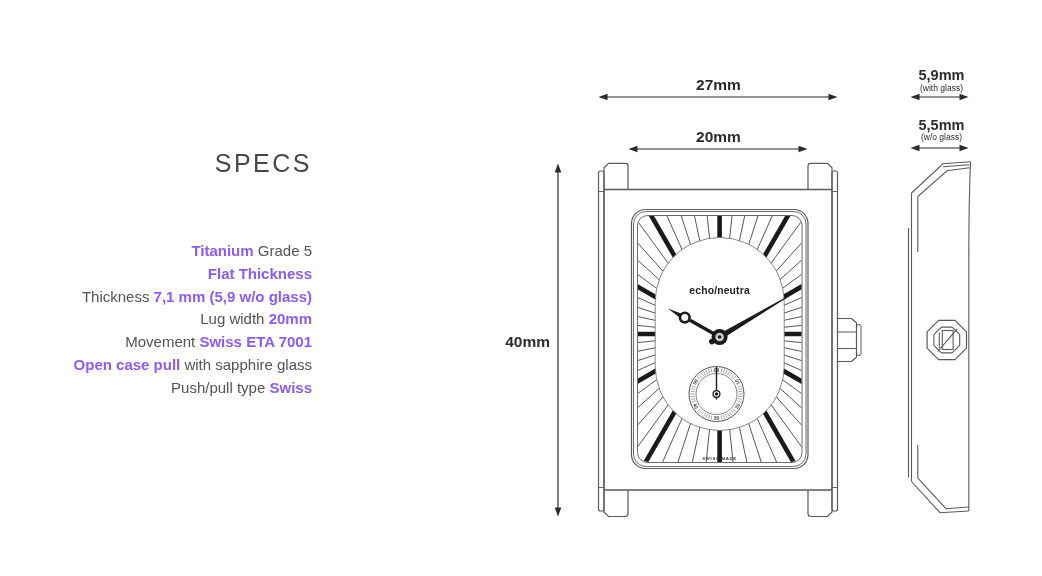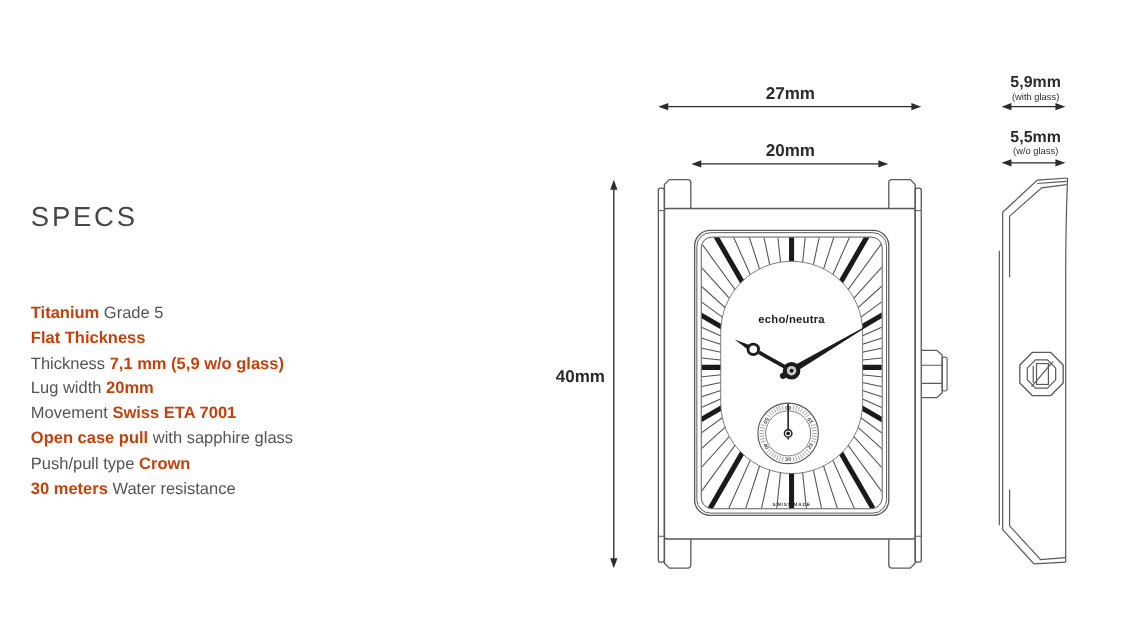--- a/index.html
+++ b/index.html
@@ -1,41 +1,40 @@
 <!DOCTYPE html>
 <html><head>
 <meta charset="utf-8">
 <style>
   html,body{margin:0;padding:0;background:#fff;}
   .page{position:relative;width:1042px;height:576px;background:#ffffff;overflow:hidden;
         font-family:"Liberation Sans",sans-serif;}
-  .specs{position:absolute;left:28px;top:150px;width:284px;text-align:left;margin-top:34px;}
+  .specs{position:absolute;left:28px;top:150px;width:284px;text-align:right;}
   .specs h1{margin:0 0 64px 0;font-size:25px;line-height:26px;font-weight:300;
             letter-spacing:2.5px;color:#474747;}
   .spec-row{font-size:15px;line-height:22.8px;color:#545456;white-space:nowrap;}
-  .spec-row b{color:#c2410c;font-weight:700;}
+  .spec-row b{color:#8b5cf6;font-weight:700;}
   svg{position:absolute;left:480px;top:50px;font-family:"Liberation Sans",sans-serif;}
   svg text{user-select:none;}
 </style>
 </head>
 <body>
 
 <div class="page">
 
   <aside class="specs">
     <h1>SPECS</h1>
     <div id="specs-list">
         <div class="spec-row"><b>Titanium</b><span> Grade 5</span></div>
         <div class="spec-row"><b>Flat Thickness</b></div>
         <div class="spec-row"><span>Thickness </span><b>7,1 mm (5,9 w/o glass)</b></div>
         <div class="spec-row"><span>Lug width </span><b>20mm</b></div>
         <div class="spec-row"><span>Movement </span><b>Swiss ETA 7001</b></div>
         <div class="spec-row"><b>Open case pull</b><span> with sapphire glass</span></div>
-        <div class="spec-row"><span>Push/pull type </span><b>Crown</b></div>
-        <div class="spec-row"><b>30 meters</b><span> Water resistance</span></div>
+        <div class="spec-row"><span>Push/pull type </span><b>Swiss</b></div>
       </div>
   </aside>
 
   <svg id="drawing" width="530" height="490" viewBox="480 50 530 490">
     <defs>
       <mask id="trackMask">
         <rect x="638" y="216" width="163.5" height="246" rx="10" fill="#fff"></rect>
         <path d="M 655.2,302 A 64.5 64.5 0 0 1 784.2,302 L 784.2,366 A 64.5 64.5 0 0 1 655.2,366 Z" fill="#000"></path>
       </mask>
     </defs>

